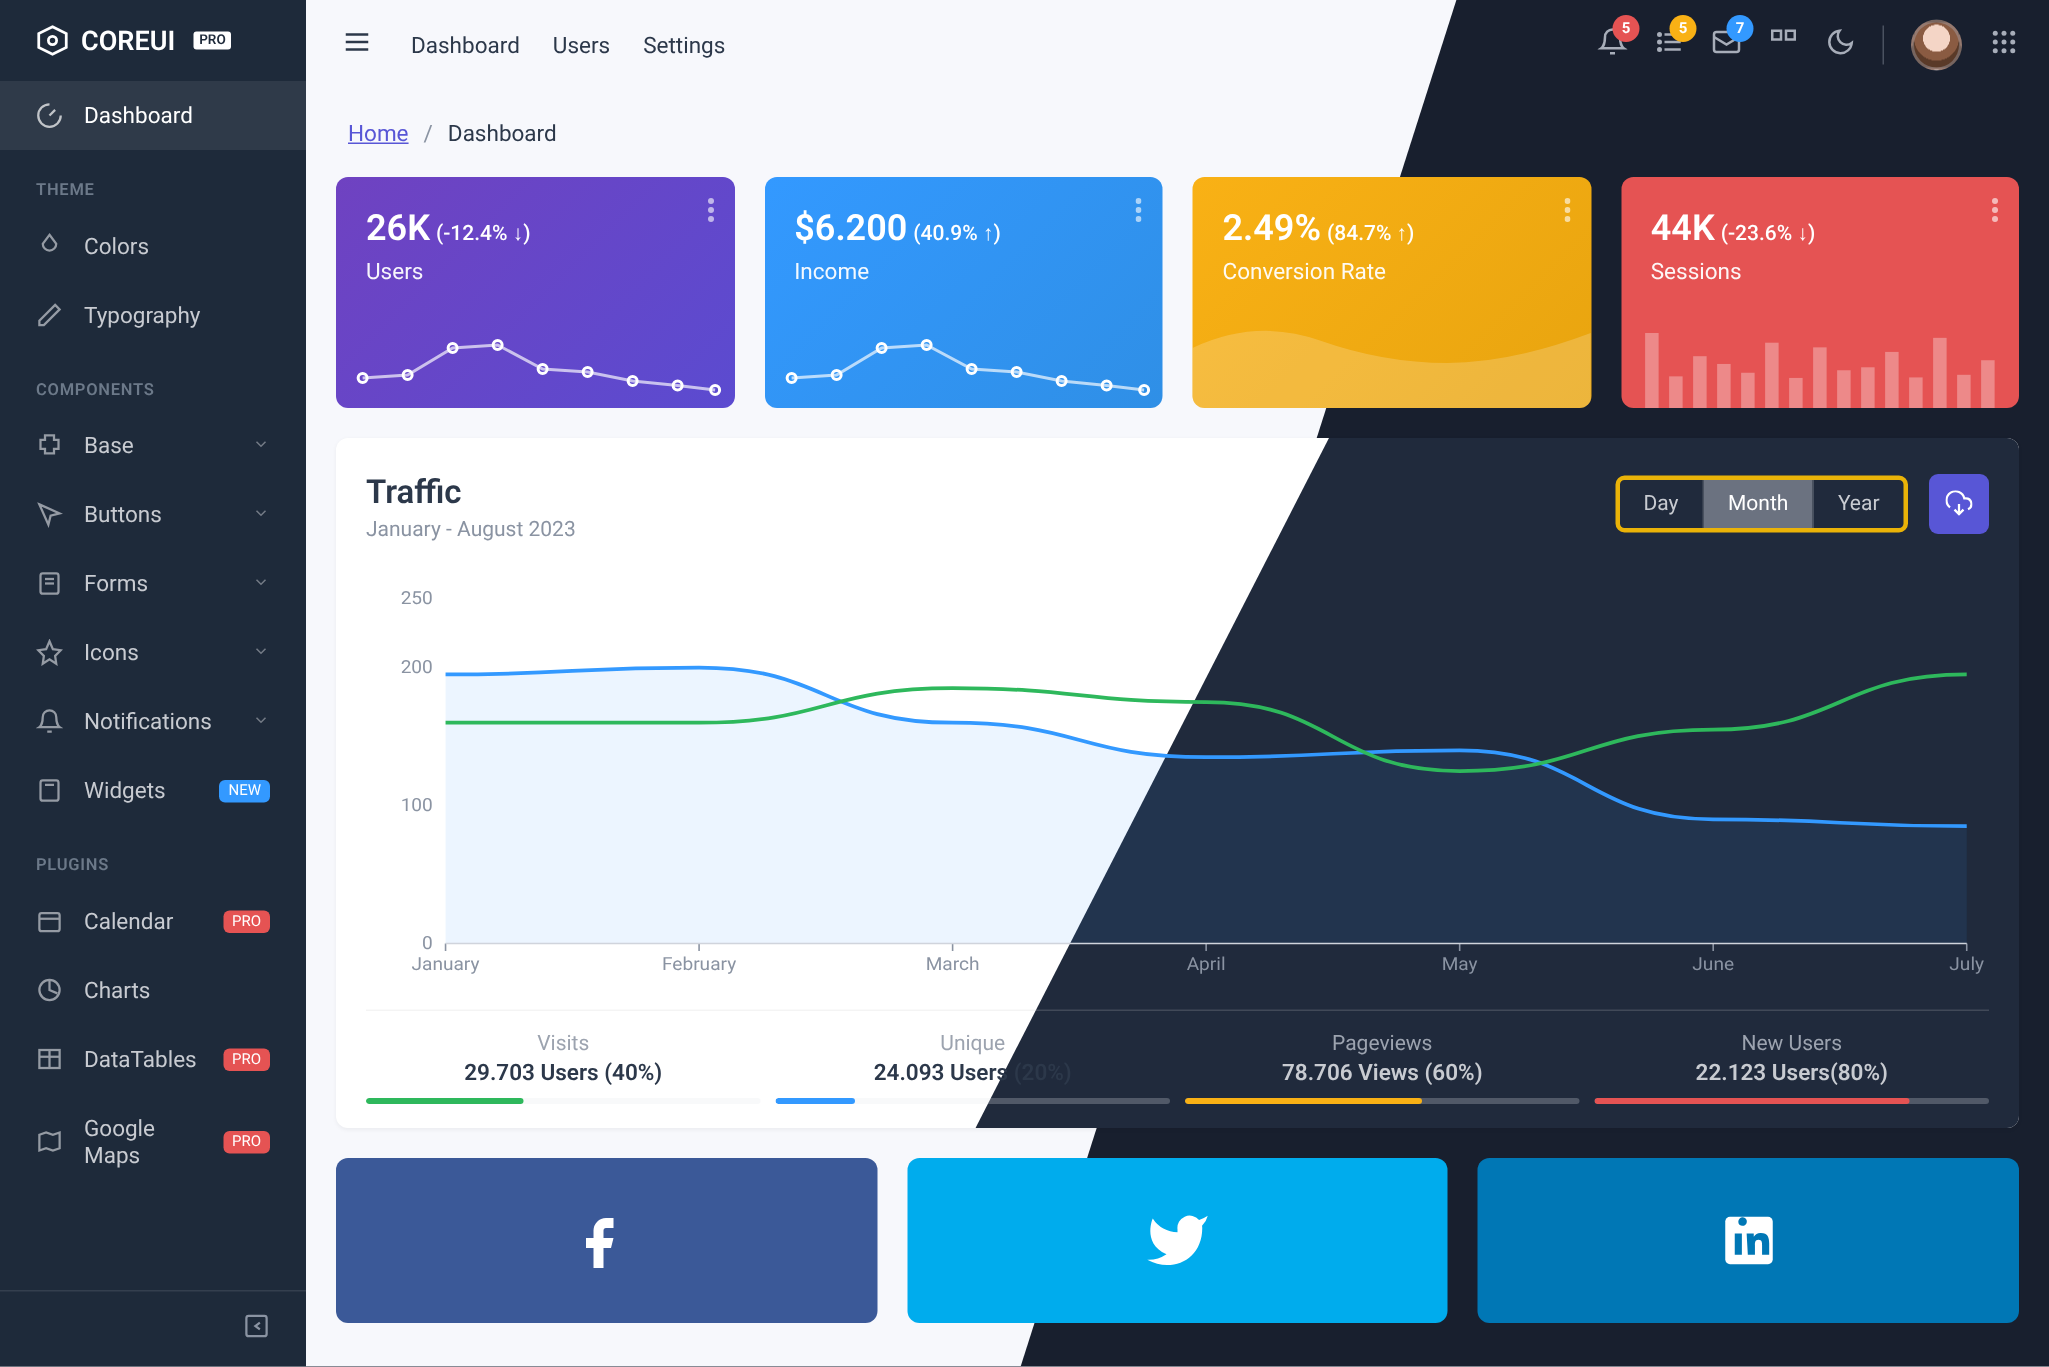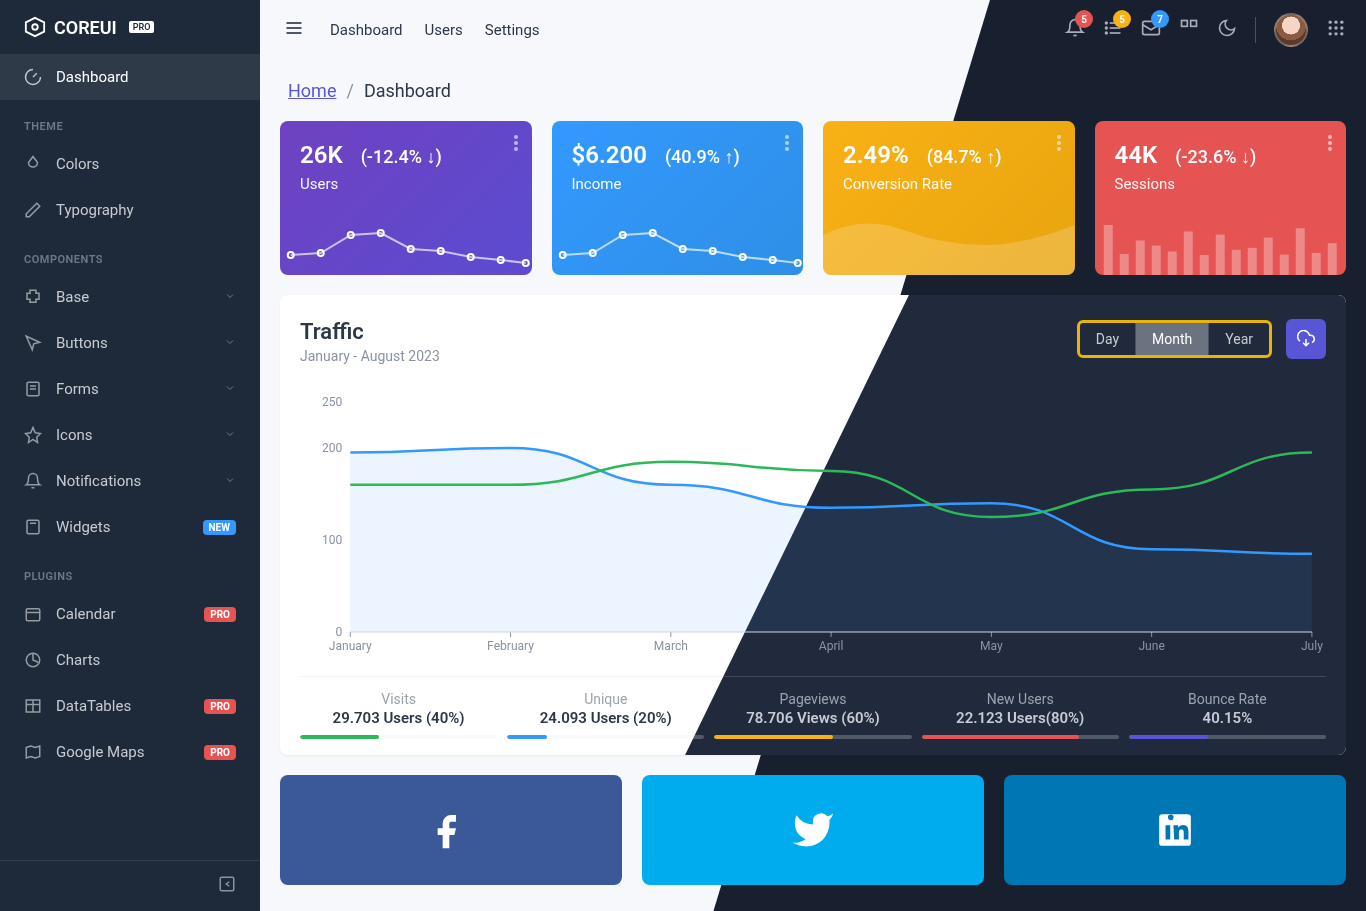--- a/index.html
+++ b/index.html
@@ -1,54 +1,54 @@
 <!DOCTYPE html>
 <html><head>
 <meta charset="utf-8">
 <style>
 *{margin:0;padding:0;box-sizing:border-box;font-family:-apple-system,BlinkMacSystemFont,"Segoe UI",Roboto,sans-serif}
 body{width:1366px;height:911px;overflow:hidden;background:#f7f8fc;position:relative}
 .app{display:flex;width:100%;height:100%}
-.sidebar{width:260px;background:#1e2a3a;color:#fff;height:100%;overflow-y:auto;flex-shrink:0;display:flex;flex-direction:column}
+.sidebar{width:204px;background:#1e2a3a;color:#fff;height:100%;overflow-y:auto;flex-shrink:0;display:flex;flex-direction:column}
 .logo{display:flex;align-items:center;padding:16px 24px;gap:8px;font-size:18px;font-weight:600;color:#fff}
 .logo svg{flex-shrink:0}
 .logo .pro{background:#fff;color:#1e2a3a;font-size:9px;padding:1px 4px;border-radius:2px;margin-left:4px}
 .nav-item{display:flex;align-items:center;padding:14px 24px;color:#c8cbd1;cursor:pointer;font-size:15px;gap:14px;position:relative}
 .nav-item.active{background:rgba(255,255,255,.08);color:#fff}
 .nav-item .chev{margin-left:auto;opacity:.5}
 .nav-item .icon{width:18px;height:18px;display:flex;align-items:center;justify-content:center;opacity:.7}
 .nav-section{padding:20px 24px 8px;font-size:11px;letter-spacing:.5px;color:#6c7989;font-weight:600}
-.badge{font-size:10px;padding:2px 6px;border-radius:4px;font-weight:700;margin-left:auto}
+.badge{font-size:10px;padding:2px 6px;border-radius:4px;font-weight:400;margin-left:auto}
 .badge.new{background:#3399ff;color:#fff}
 .badge.pro{background:#e55353;color:#fff}
 .sidebar-footer{margin-top:auto;border-top:1px solid rgba(255,255,255,.1);padding:14px 24px;display:flex;justify-content:flex-end}
 .main{flex:1;display:flex;flex-direction:column;position:relative;overflow:hidden}
 .main::before{content:"";position:absolute;top:0;right:0;bottom:0;left:0;background:#181f2e;clip-path:polygon(100% 0,100% 100%,41% 100%,66% 0);z-index:0}
 .header{height:60px;display:flex;align-items:center;padding:0 20px;background:transparent;position:relative;z-index:2}
 .header-left{display:flex;align-items:center;gap:22px}
 .header-left .ham{cursor:pointer;padding:4px}
 .header-left a{color:#2c384a;text-decoration:none;font-size:15px}
 .header-right{margin-left:auto;display:flex;align-items:center;gap:18px}
 .hicon{position:relative;cursor:pointer;color:#a7adb9}
 .pill{position:absolute;top:-8px;right:-8px;min-width:18px;height:18px;border-radius:9px;display:flex;align-items:center;justify-content:center;font-size:10px;font-weight:700;color:#fff}
 .pill.red{background:#e55353}
 .pill.yellow{background:#f9b115}
 .pill.blue{background:#3399ff}
 .avatar{width:34px;height:34px;border-radius:50%;background:radial-gradient(circle at 50% 35%,#f4d5c6 36%,#8a5b42 37%,#8a5b42 60%,#5a3a28 61%);border:2px solid #a7adb960}
 .hdiv{width:1px;height:26px;background:#4a5260}
-.breadcrumb{padding:20px 28px;display:flex;gap:10px;font-size:18px;position:relative;z-index:2}
+.breadcrumb{padding:20px 28px;display:flex;gap:10px;font-size:15px;position:relative;z-index:2}
 .breadcrumb a{color:#5856d6;text-decoration:underline}
 .breadcrumb .sep{color:#8a93a2}
 .breadcrumb .cur{color:#2c384a}
 .content{padding:0 20px 20px 20px;position:relative;z-index:2}
 .widgets{display:flex;gap:20px;margin-bottom:20px}
 .widget{flex:1;border-radius:8px;padding:20px;color:#fff;position:relative;height:154px;overflow:hidden}
 .widget .dots{position:absolute;top:14px;right:14px;cursor:pointer;opacity:.6}
 .widget .val{font-size:24px;font-weight:600;display:inline}
-.widget .pct{font-size:18px;font-weight:500;margin-left:18px}
+.widget .pct{font-size:14px;font-weight:500;margin-left:4px}
 .widget .lbl{margin-top:6px;font-size:15px;opacity:.95}
 .widget svg.mini{position:absolute;bottom:0;left:0;right:0;width:100%}
 .w1{background:linear-gradient(135deg,#6f42c1,#5b4bd0)}
 .w2{background:linear-gradient(135deg,#39f,#2f8fe6)}
 .w3{background:linear-gradient(135deg,#f9b115,#e8a40f)}
 .w4{background:#e55353}
 .traffic-card{background:#fff;border-radius:8px;padding:24px 20px 16px;box-shadow:0 1px 3px rgba(0,0,0,.05);position:relative}
 .traffic-card::before{content:"";position:absolute;inset:0;background:#202a3c;clip-path:polygon(100% 0,100% 100%,38% 100%,59% 0);border-radius:8px;z-index:0}
 .traffic-card>*{position:relative;z-index:1}
 .traffic-head{display:flex;justify-content:space-between;align-items:flex-start;margin-bottom:28px}
@@ -452,27 +452,20 @@
                 <div style="width:60%;background:#f9b115"></div>
               </div>
             </div>
             <div class="stat">
               <div class="sl">New Users</div>
               <div class="sv">22.123 Users(80%)</div>
               <div class="bar">
                 <div style="width:80%;background:#e55353"></div>
               </div>
             </div>
-            <div class="stat">
-              <div class="sl">Bounce Rate</div>
-              <div class="sv">40.15%</div>
-              <div class="bar">
-                <div style="width:40%;background:#5856d6"></div>
-              </div>
-            </div>
           </div>
       </div>
 
       <div class="socials">
         <div class="social s1">
             <svg width="40" height="40" viewBox="0 0 24 24" fill="#fff">
               <path d="M15 3h-3a5 5 0 00-5 5v3H4v4h3v8h4v-8h3l1-4h-4V8a1 1 0 011-1h3V3z"></path>
             </svg>
           </div>
         <div class="social s2">

